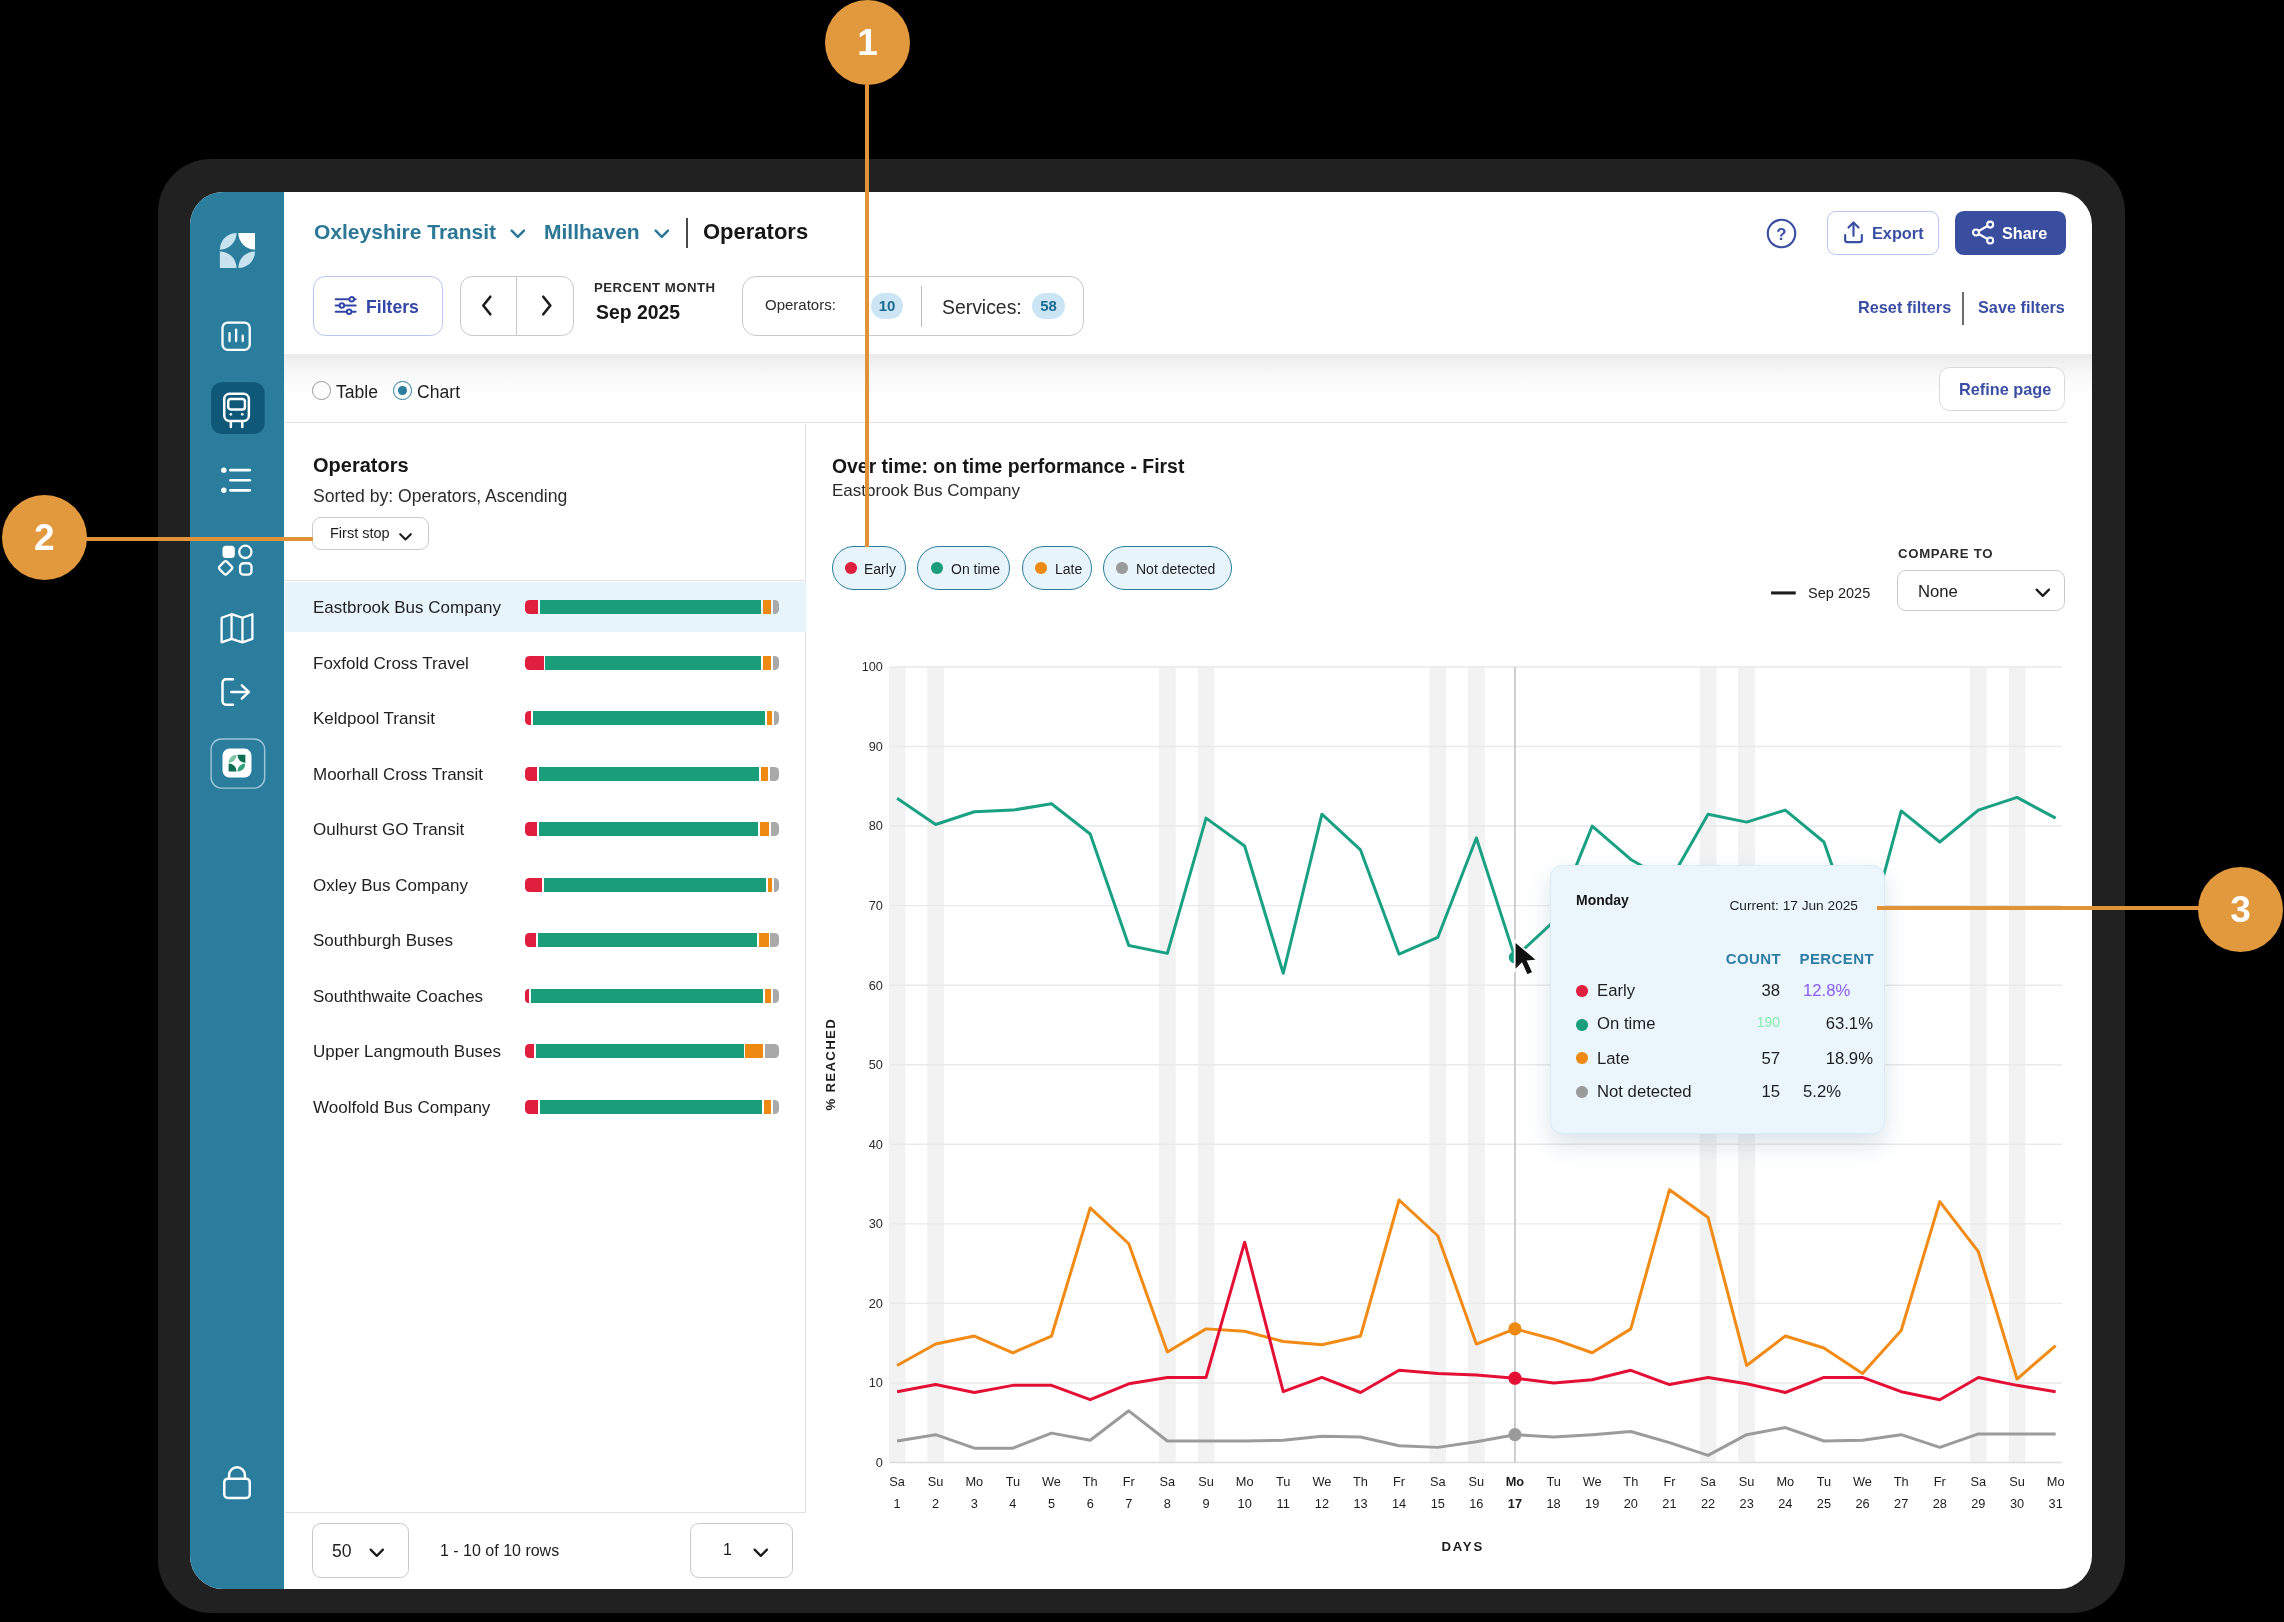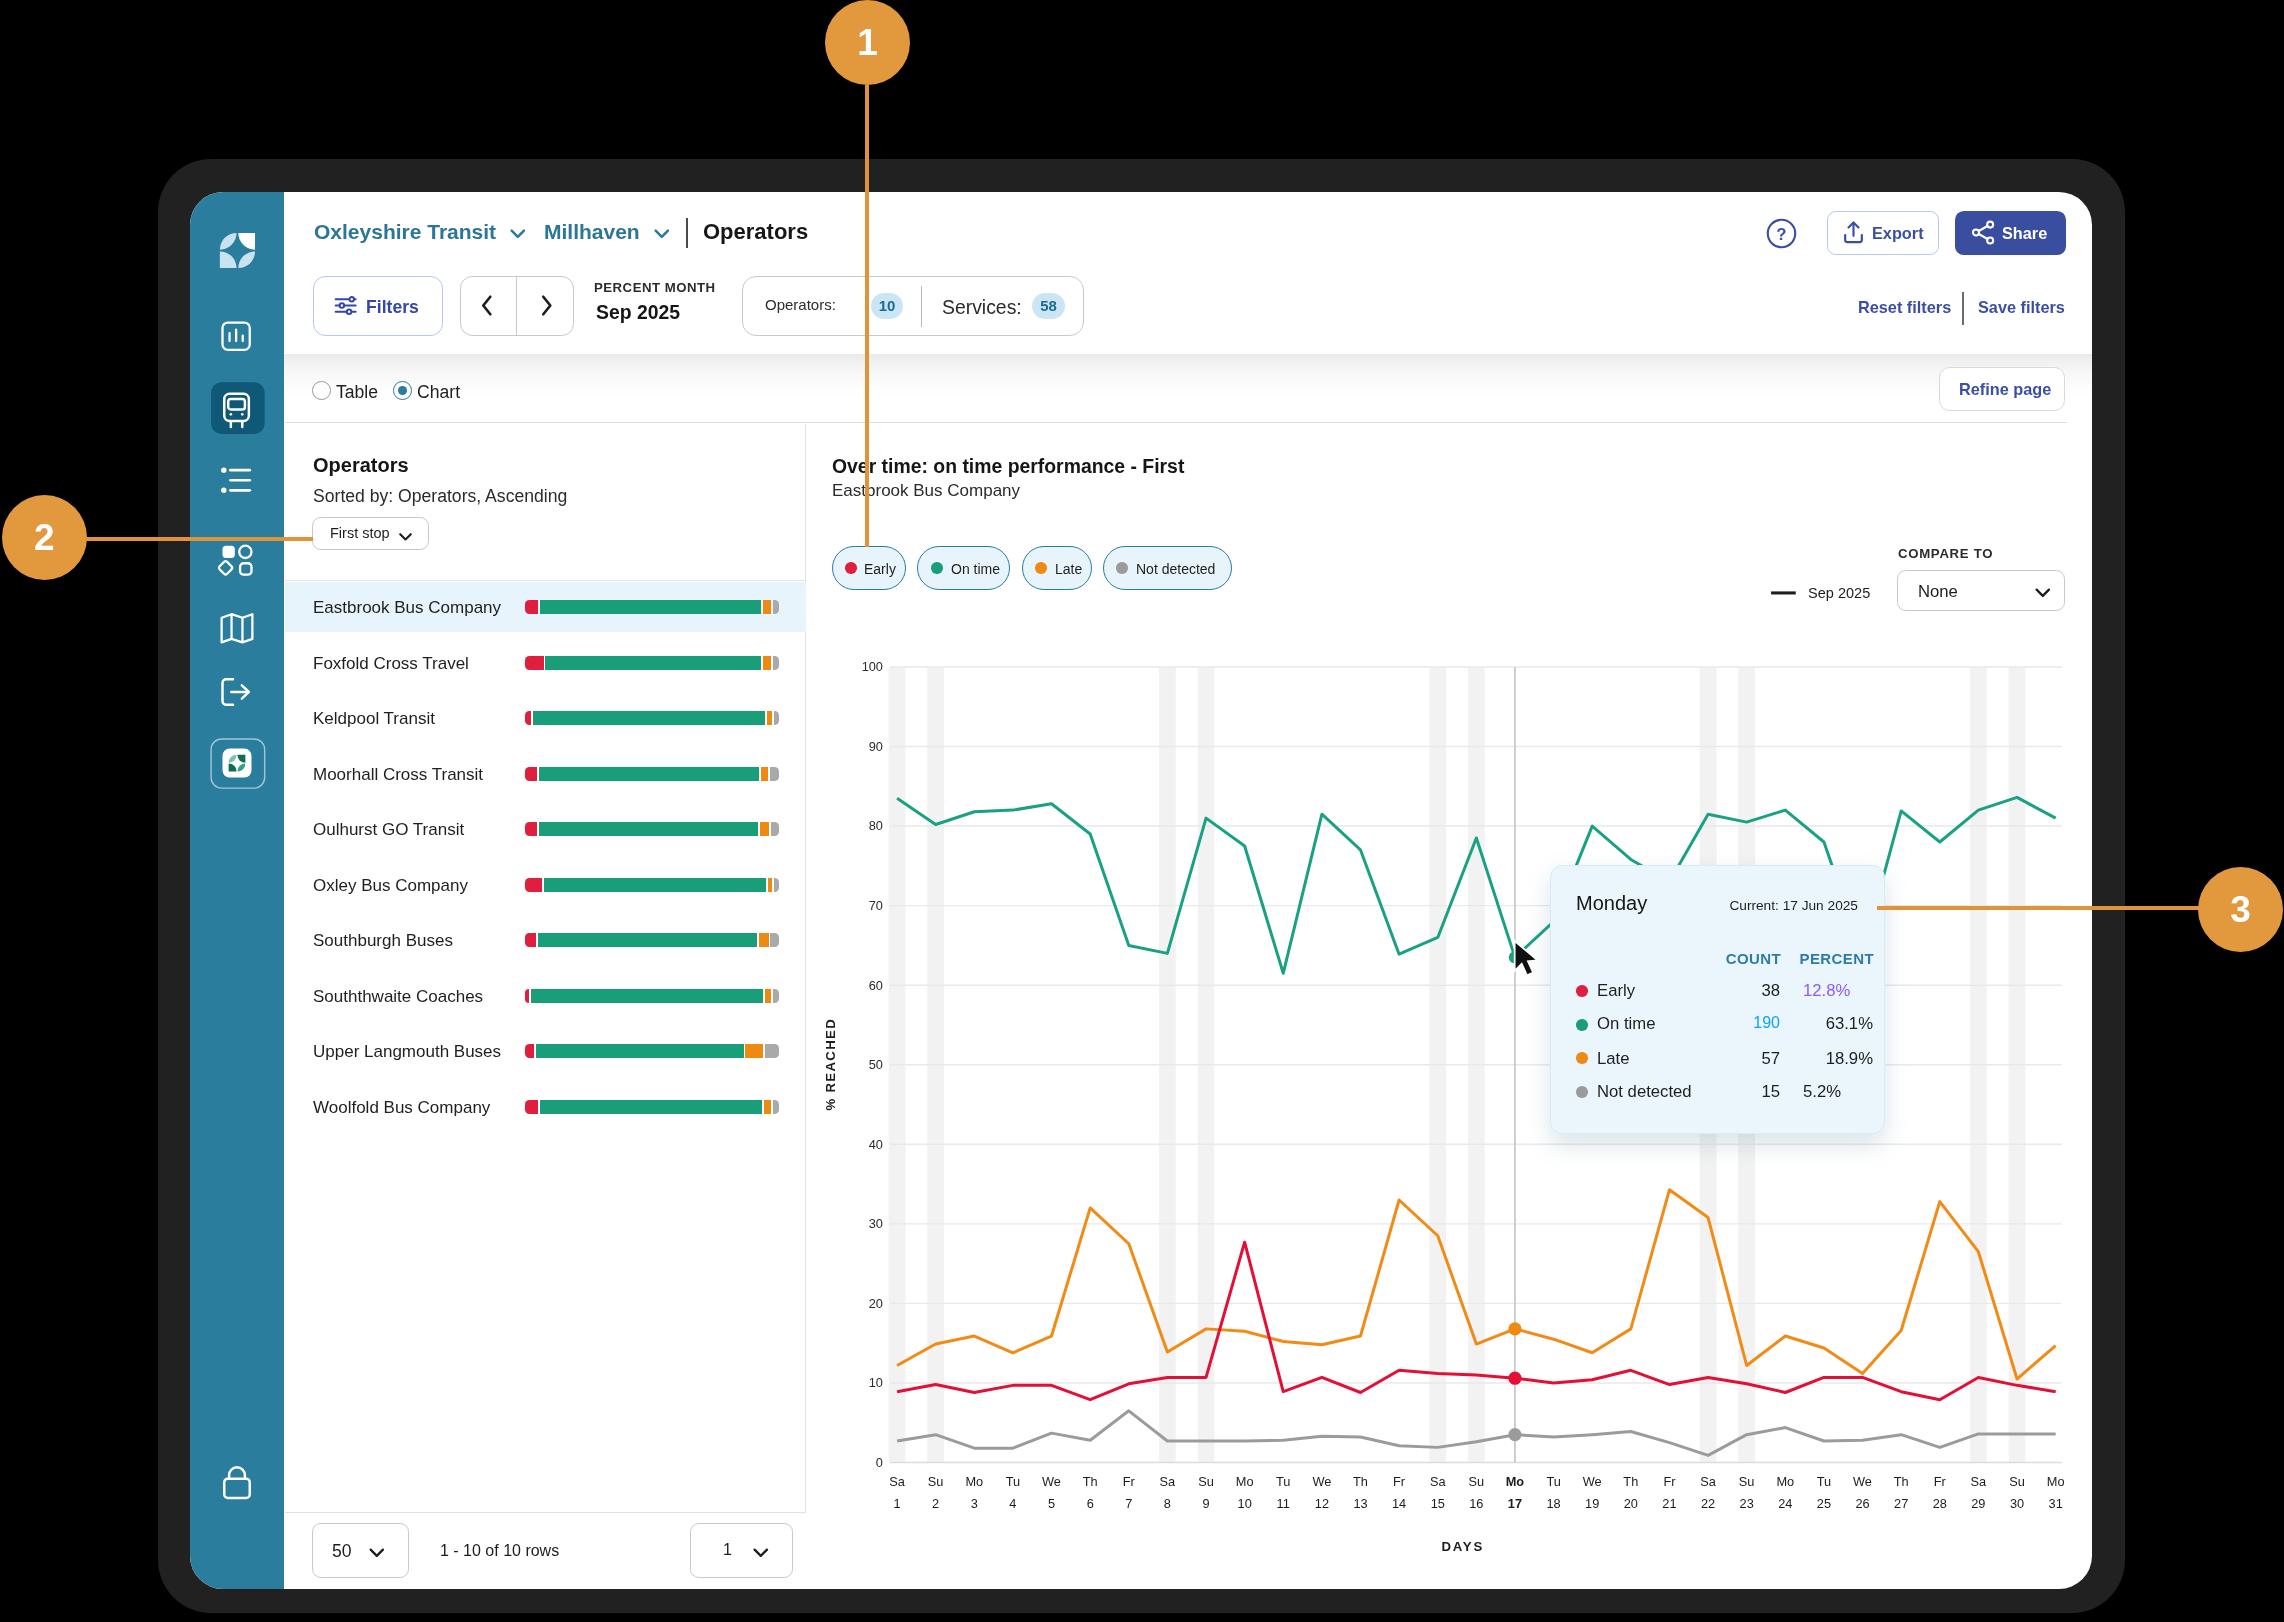--- a/index.html
+++ b/index.html
@@ -286,31 +286,31 @@
 <circle cx="1719.3" cy="1564.3" r="7.5" fill="#e30f35"></circle>
 <circle cx="1719.3" cy="1628.4" r="7.5" fill="#9b9b9b"></circle>
 <path d="M1719 1068 l0 34 l8 -8 l6 13 l7 -3 l-6 -13 l11 -1 z" fill="#111" stroke="#fff" stroke-width="2"></path>
 <text x="948" y="1208" font-size="15" font-weight="bold" letter-spacing="1.5" fill="#1d1d1d" text-anchor="middle" transform="rotate(-90 948 1208)">% REACHED</text>
 <text x="1660" y="1760" font-size="15" font-weight="bold" letter-spacing="2" fill="#1d1d1d" text-anchor="middle">DAYS</text>
 <line x1="2010" y1="673" x2="2038" y2="673" stroke="#1d1d1d" stroke-width="3.5"></line>
 <text x="2052" y="679" font-size="16.5" fill="#1d1d1d">Sep 2025</text>
 </svg>
 
 <div class="abs" style="left:1550px;top:865px;width:335px;height:269px;background:#eaf5fc;border:0.9px solid #d8ecf7;border-radius:12.3px;box-shadow:0 10.6px 23px rgba(90,130,155,.22)"></div>
-<div class="t" style="left:1576px;top:892px;font-size:20px;font-weight:normal;color:#161616">Monday</div>
+<div class="t" style="left:1576px;top:892px;font-size:14px;font-weight:bold;color:#161616">Monday</div>
 <div class="t" style="left:1726px;top:898px;width:132px;text-align:right;font-size:13.7px;color:#1f1f1f">Current: 17 Jun 2025</div>
 <div class="t" style="left:1675px;top:950px;width:106px;text-align:right;font-size:15px;font-weight:bold;letter-spacing:0.4px;color:#2f7ca5">COUNT</div>
 <div class="t" style="left:1768px;top:950px;width:106px;text-align:right;font-size:15px;font-weight:bold;letter-spacing:0.4px;color:#2f7ca5">PERCENT</div>
 <div class="abs" style="left:1576px;top:985px;width:11.5px;height:11.5px;border-radius:50%;background:#df1f3d"></div>
 <div class="t" style="left:1597px;top:981px;font-size:16.7px;color:#1f1f1f">Early</div>
 <div class="t" style="left:1710px;top:981px;width:70px;text-align:right;font-size:16.7px;color:#1f1f1f">38</div>
 <div class="t" style="left:1803px;top:981px;width:70px;font-size:16.7px;color:#8b5cf6">12.8%</div>
 <div class="abs" style="left:1576px;top:1019px;width:11.5px;height:11.5px;border-radius:50%;background:#199e79"></div>
 <div class="t" style="left:1597px;top:1014px;font-size:16.7px;color:#1f1f1f">On time</div>
-<div class="t" style="left:1710px;top:1014px;width:70px;text-align:right;font-size:16px;color:#0ea5e9">190</div>
+<div class="t" style="left:1710px;top:1014px;width:70px;text-align:right;font-size:14px;color:#86efac">190</div>
 <div class="t" style="left:1803px;top:1014px;width:70px;text-align:right;font-size:16.7px;color:#1f1f1f">63.1%</div>
 <div class="abs" style="left:1576px;top:1052px;width:11.5px;height:11.5px;border-radius:50%;background:#ee8912"></div>
 <div class="t" style="left:1597px;top:1049px;font-size:16.7px;color:#1f1f1f">Late</div>
 <div class="t" style="left:1710px;top:1049px;width:70px;text-align:right;font-size:16.7px;color:#1f1f1f">57</div>
 <div class="t" style="left:1803px;top:1049px;width:70px;text-align:right;font-size:16.7px;color:#1f1f1f">18.9%</div>
 <div class="abs" style="left:1576px;top:1086px;width:11.5px;height:11.5px;border-radius:50%;background:#9b9b9b"></div>
 <div class="t" style="left:1597px;top:1082px;font-size:16.7px;color:#1f1f1f">Not detected</div>
 <div class="t" style="left:1710px;top:1082px;width:70px;text-align:right;font-size:16.7px;color:#1f1f1f">15</div>
 <div class="t" style="left:1803px;top:1082px;width:70px;text-align:left;font-size:16.7px;color:#1f1f1f">5.2%</div>
 

